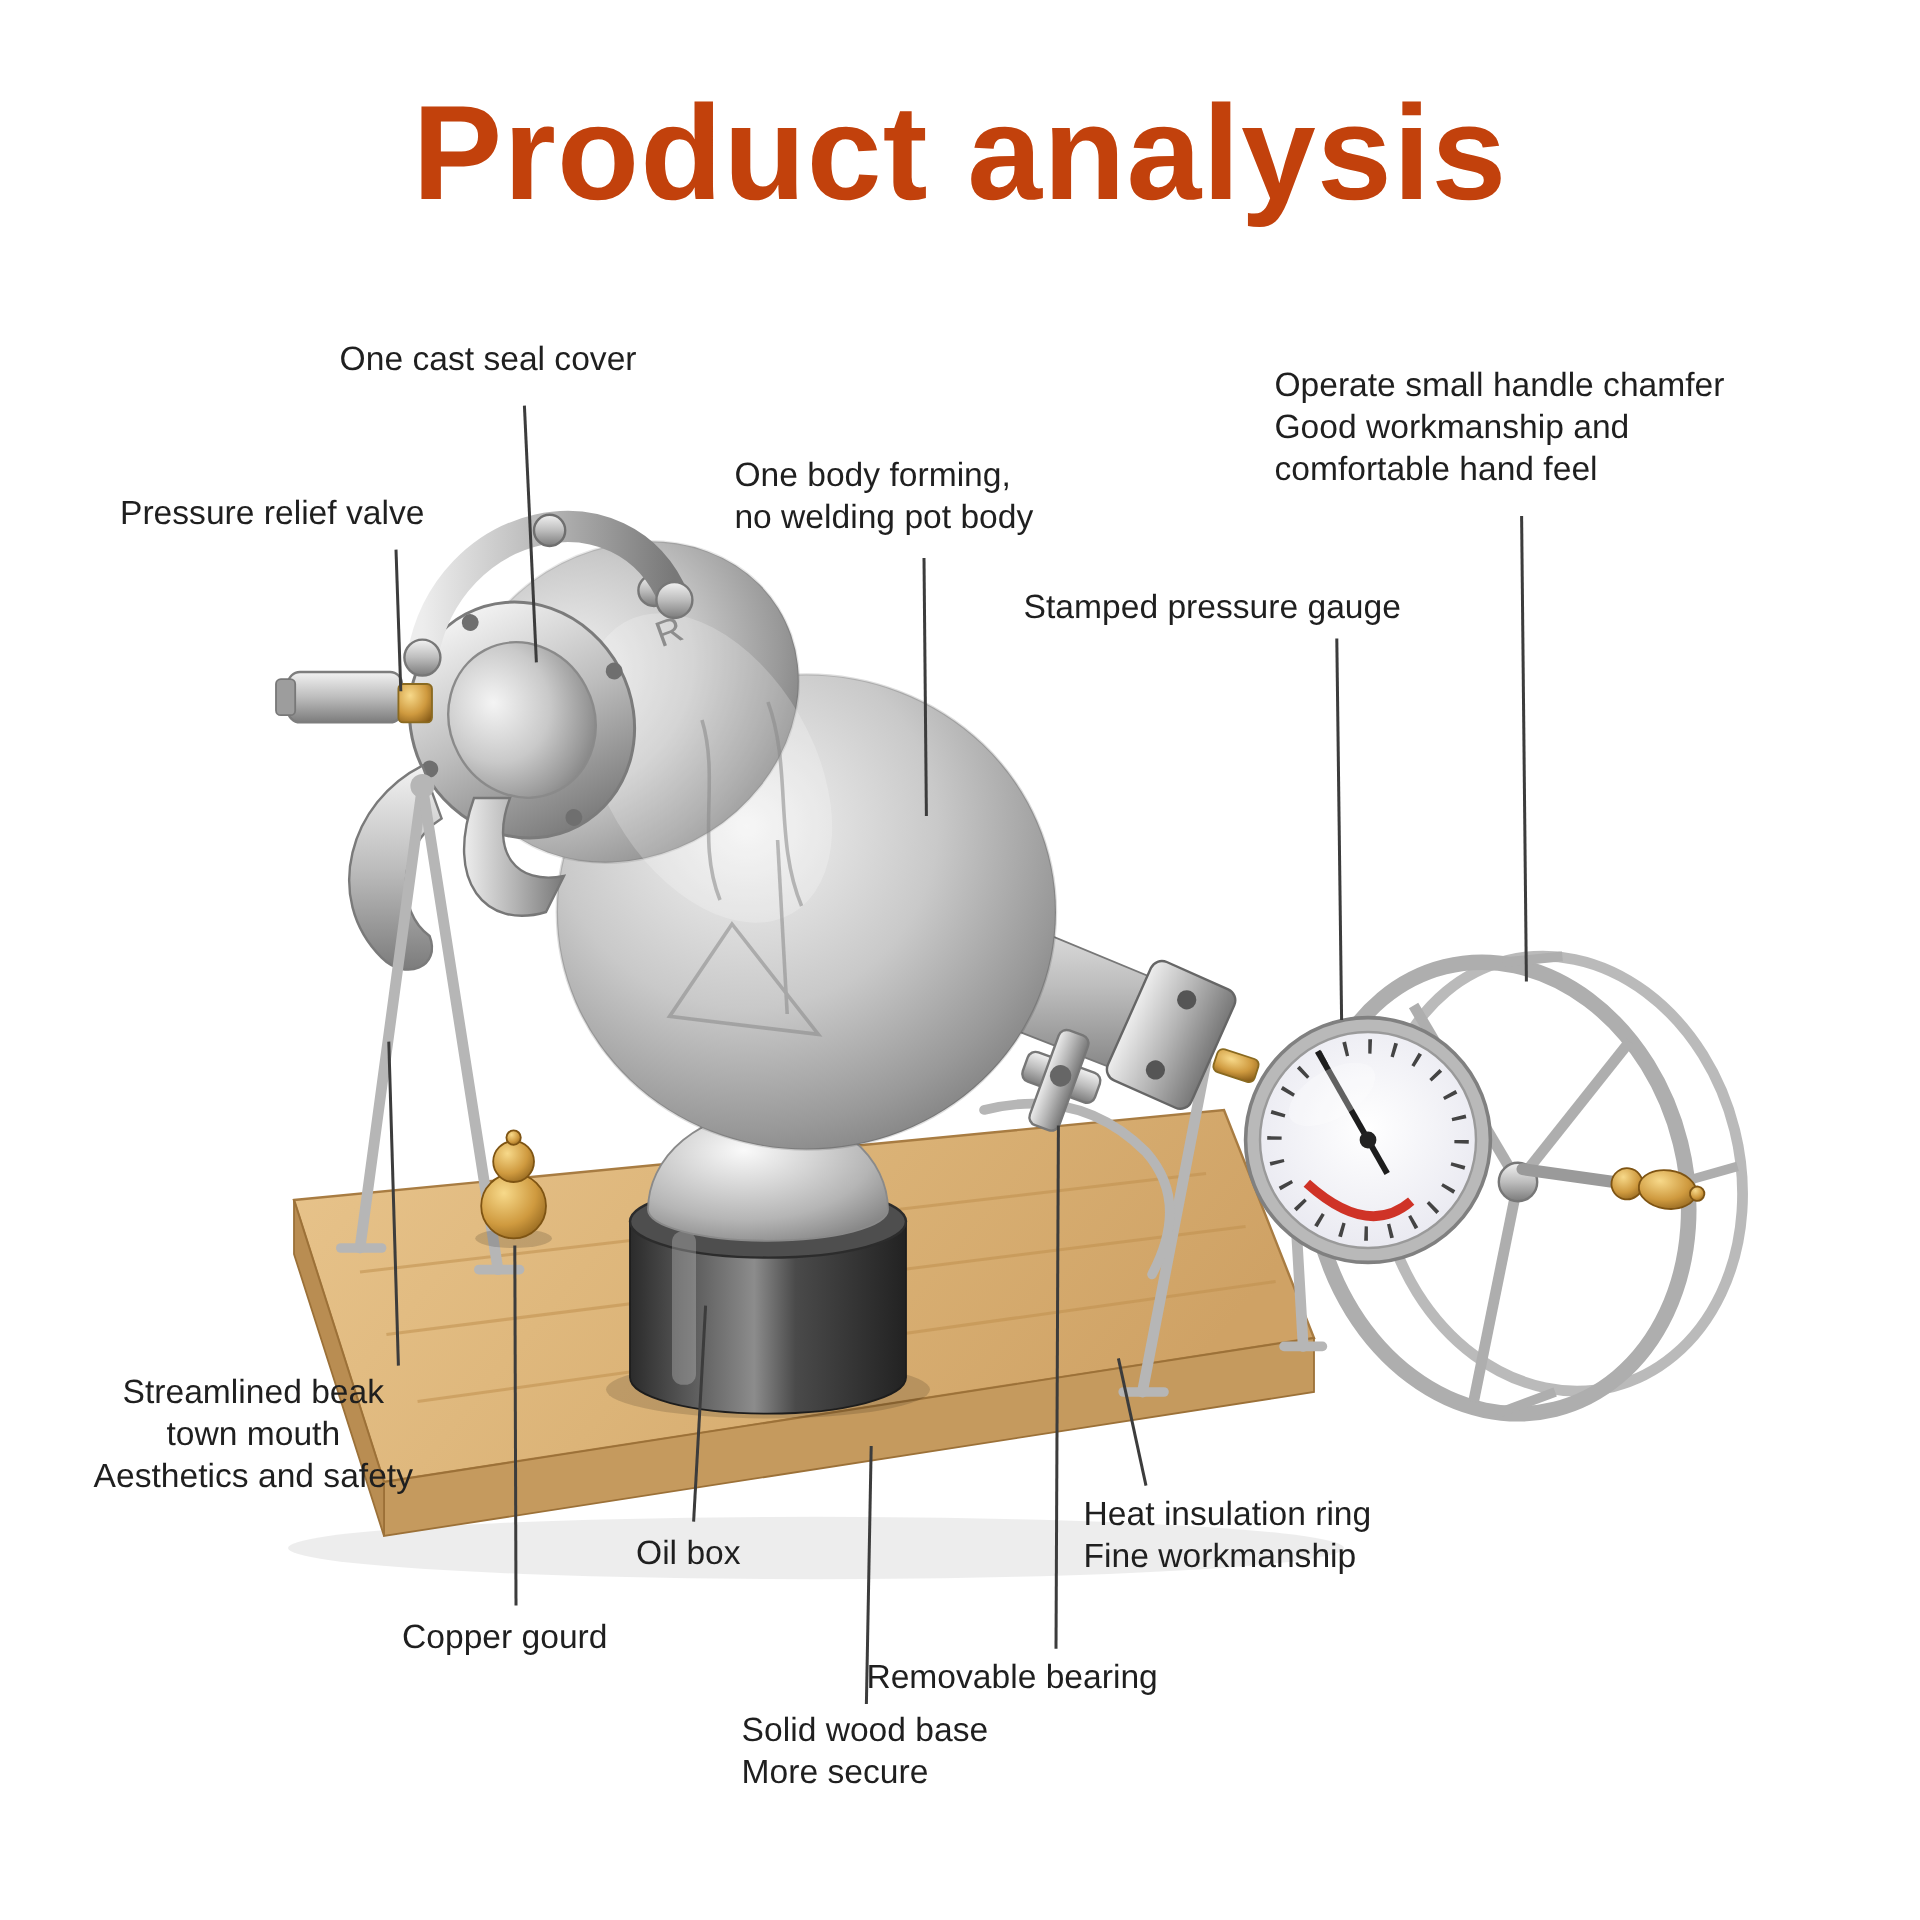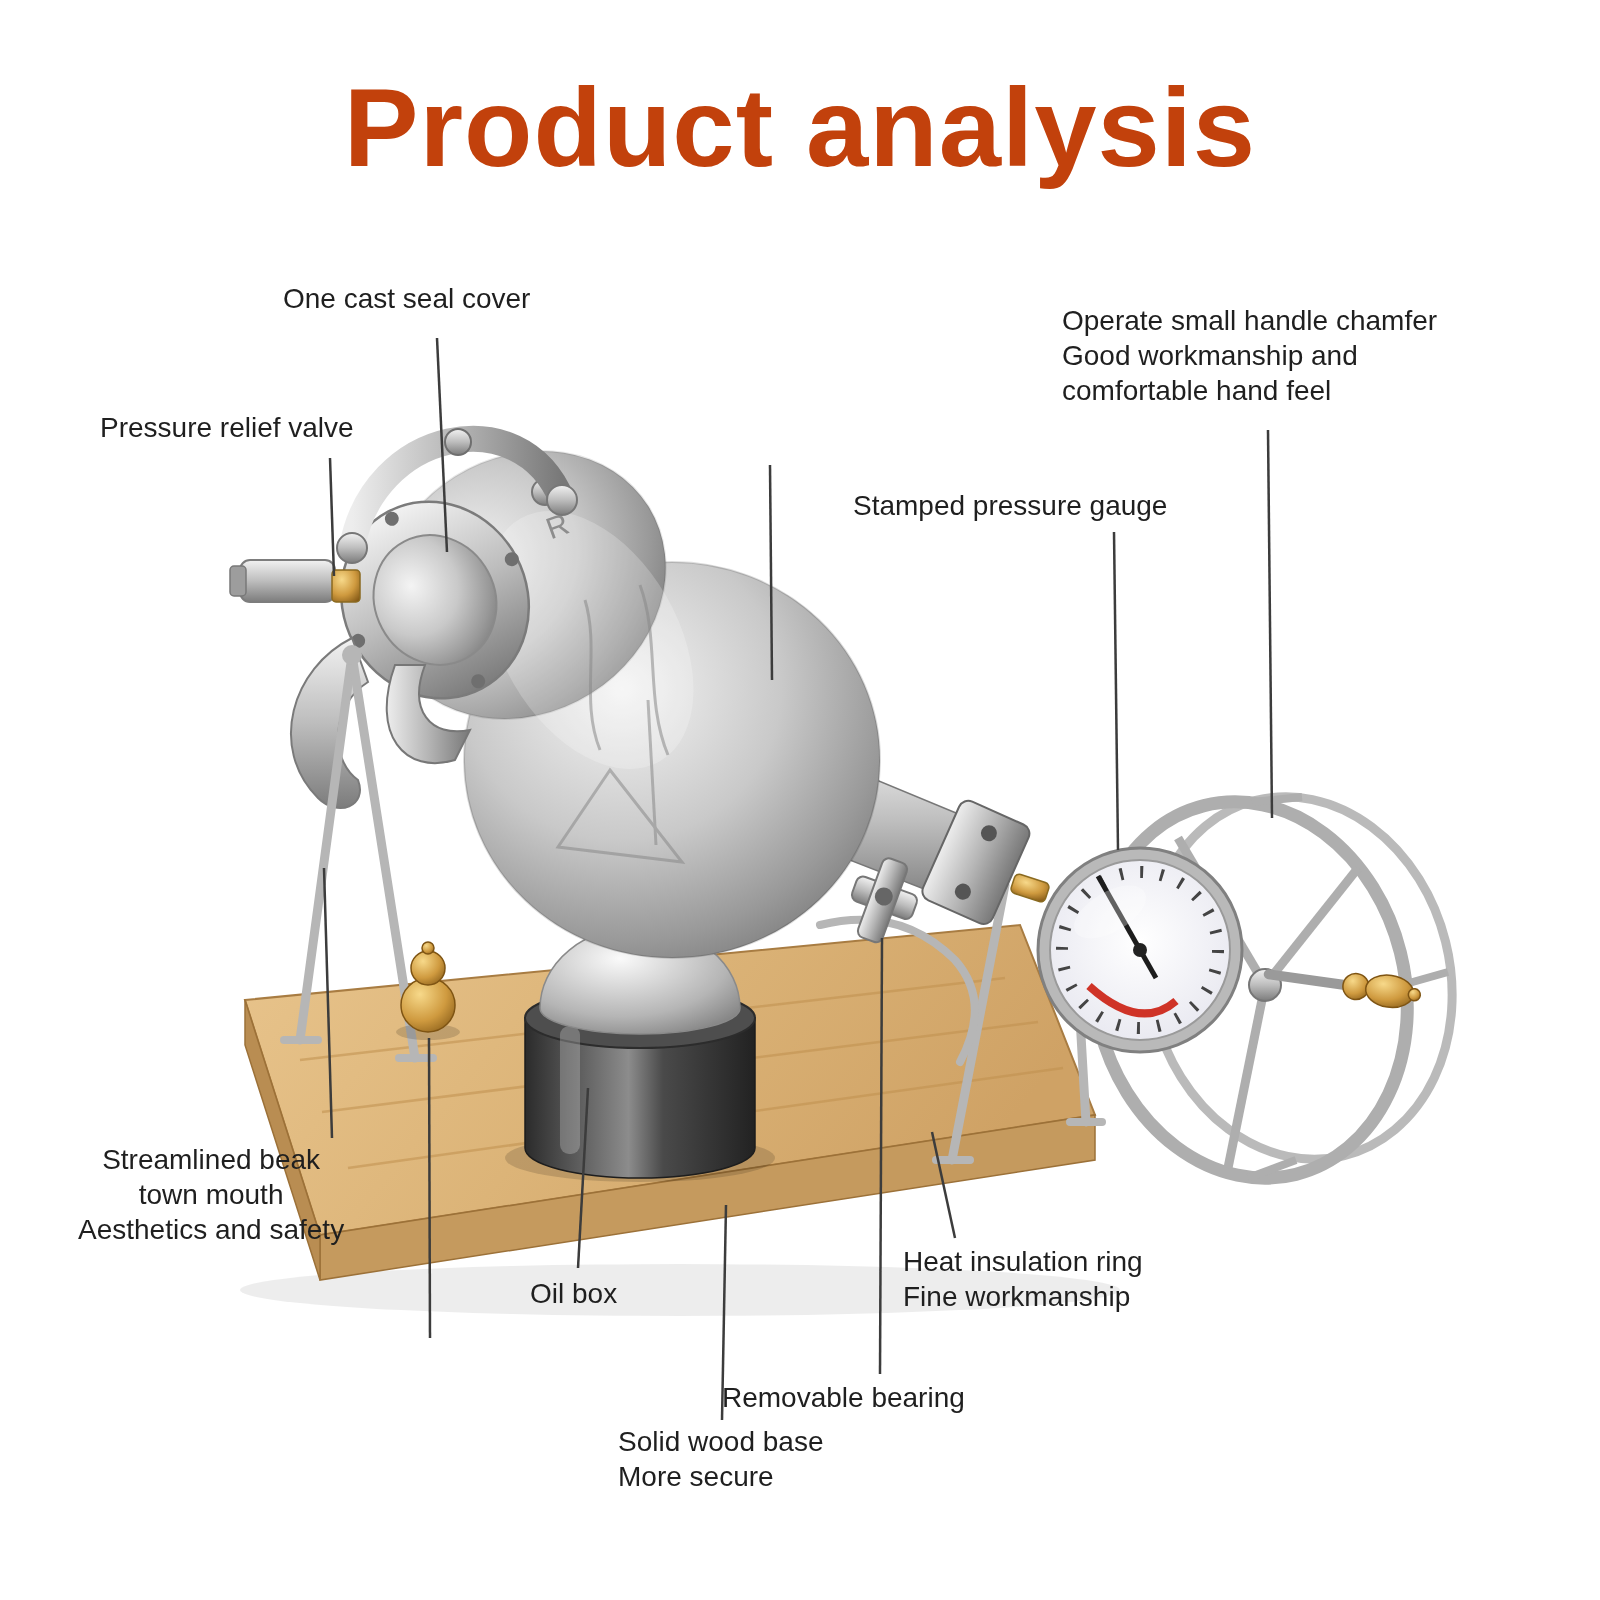--- a/index.html
+++ b/index.html
@@ -204,27 +204,30 @@
       <line x1="880" y1="1374" x2="882" y2="938"></line>
       <line x1="722" y1="1420" x2="726" y2="1205"></line>
       <line x1="955" y1="1238" x2="932" y2="1132"></line>
     </g>
   </svg>
 
   <div class="title">Product analysis</div>
 
   <div class="label" style="left:283px;top:281px;">One cast seal cover</div>
   <div class="label" style="left:100px;top:410px;">Pressure relief valve</div>
+  <div class="label" style="left:612px;top:378px;">One body forming,
+no welding pot body</div>
   <div class="label" style="left:1062px;top:303px;">Operate small handle chamfer
 Good workmanship and
 comfortable hand feel</div>
   <div class="label" style="left:853px;top:488px;">Stamped pressure gauge</div>
   <div class="label" style="left:78px;top:1142px;text-align:center;">Streamlined beak
 town mouth
 Aesthetics and safety</div>
   <div class="label" style="left:530px;top:1276px;">Oil box</div>
+  <div class="label" style="left:335px;top:1346px;">Copper gourd</div>
   <div class="label" style="left:722px;top:1380px;">Removable bearing</div>
   <div class="label" style="left:618px;top:1424px;">Solid wood base
 More secure</div>
   <div class="label" style="left:903px;top:1244px;">Heat insulation ring
 Fine workmanship</div>
 
 </div>
 
 </body></html>

